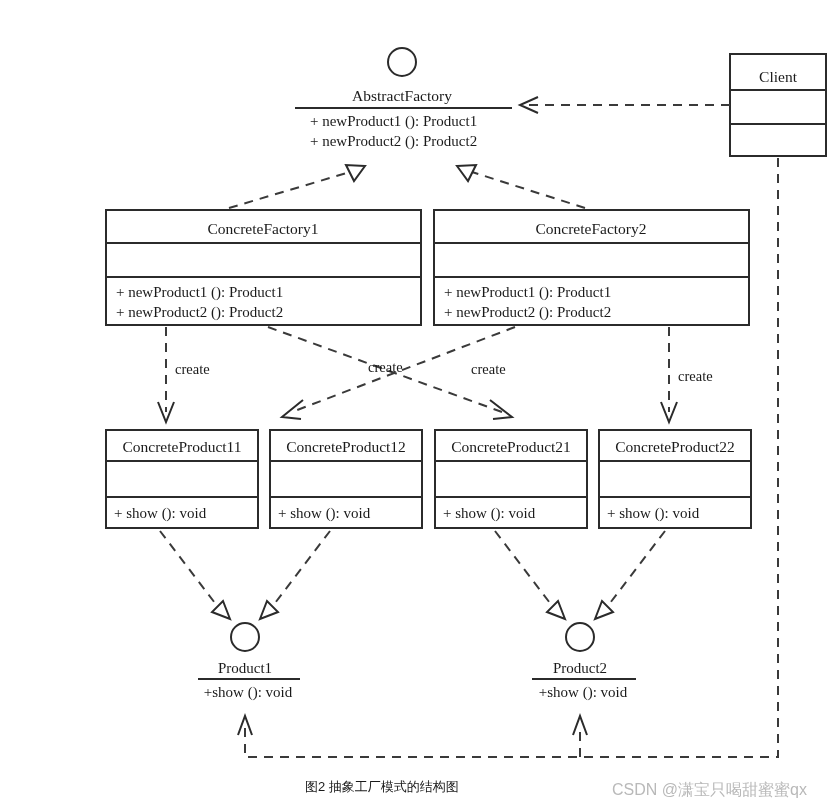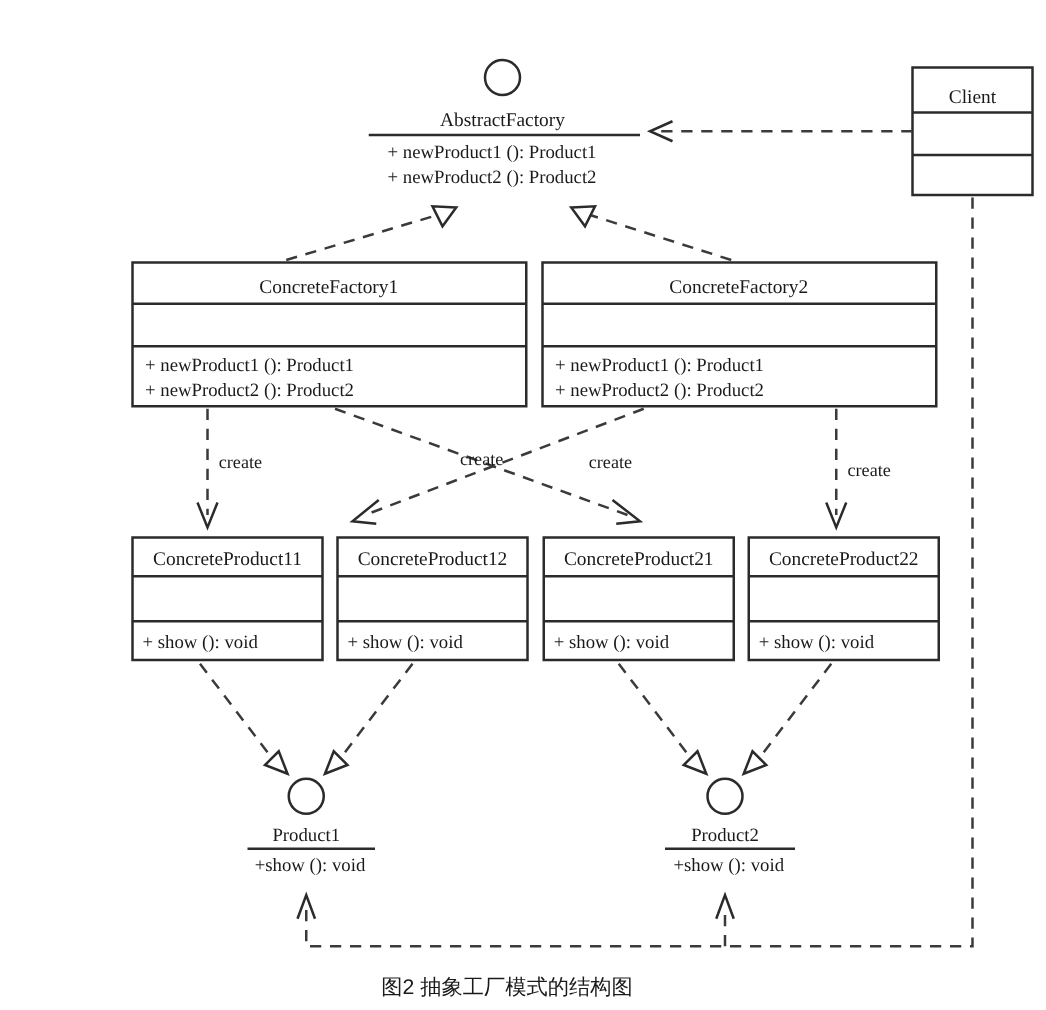--- a/index.html
+++ b/index.html
@@ -83,21 +83,21 @@
   .open-head {
     fill: none;
     stroke: #2b2b2b;
     stroke-width: 2;
     stroke-linecap: butt;
     stroke-linejoin: miter;
   }
   .caption-text {
     position: absolute;
     font-family: "Liberation Sans", "DejaVu Sans", sans-serif;
-    font-size: 17px;
+    font-size: 13px;
     color: #1a1a1a;
     white-space: nowrap;
   }
   .watermark-text {
     position: absolute;
     font-family: "Liberation Sans", "DejaVu Sans", sans-serif;
     font-size: 16px;
     color: #b9b9b9;
     white-space: nowrap;
   }
@@ -251,14 +251,15 @@
       <path class="dash-line" d="M 778 158 L 778 757 L 245 757 L 245 725"></path>
       <polyline class="open-head" points="238,735 245,716 252,735"></polyline>
       <path class="dash-line" d="M 580 757 L 580 725"></path>
       <polyline class="open-head" points="573,735 580,716 587,735"></polyline>
     </g>
 
   </svg>
 
   <div class="caption-text" style="left:305px; top:778px;">图2 抽象工厂模式的结构图</div>
 
+  <div class="watermark-text" style="left:612px; top:780px;">CSDN @潇宝只喝甜蜜蜜qx</div>
 
 </div>
 
 </body></html>

